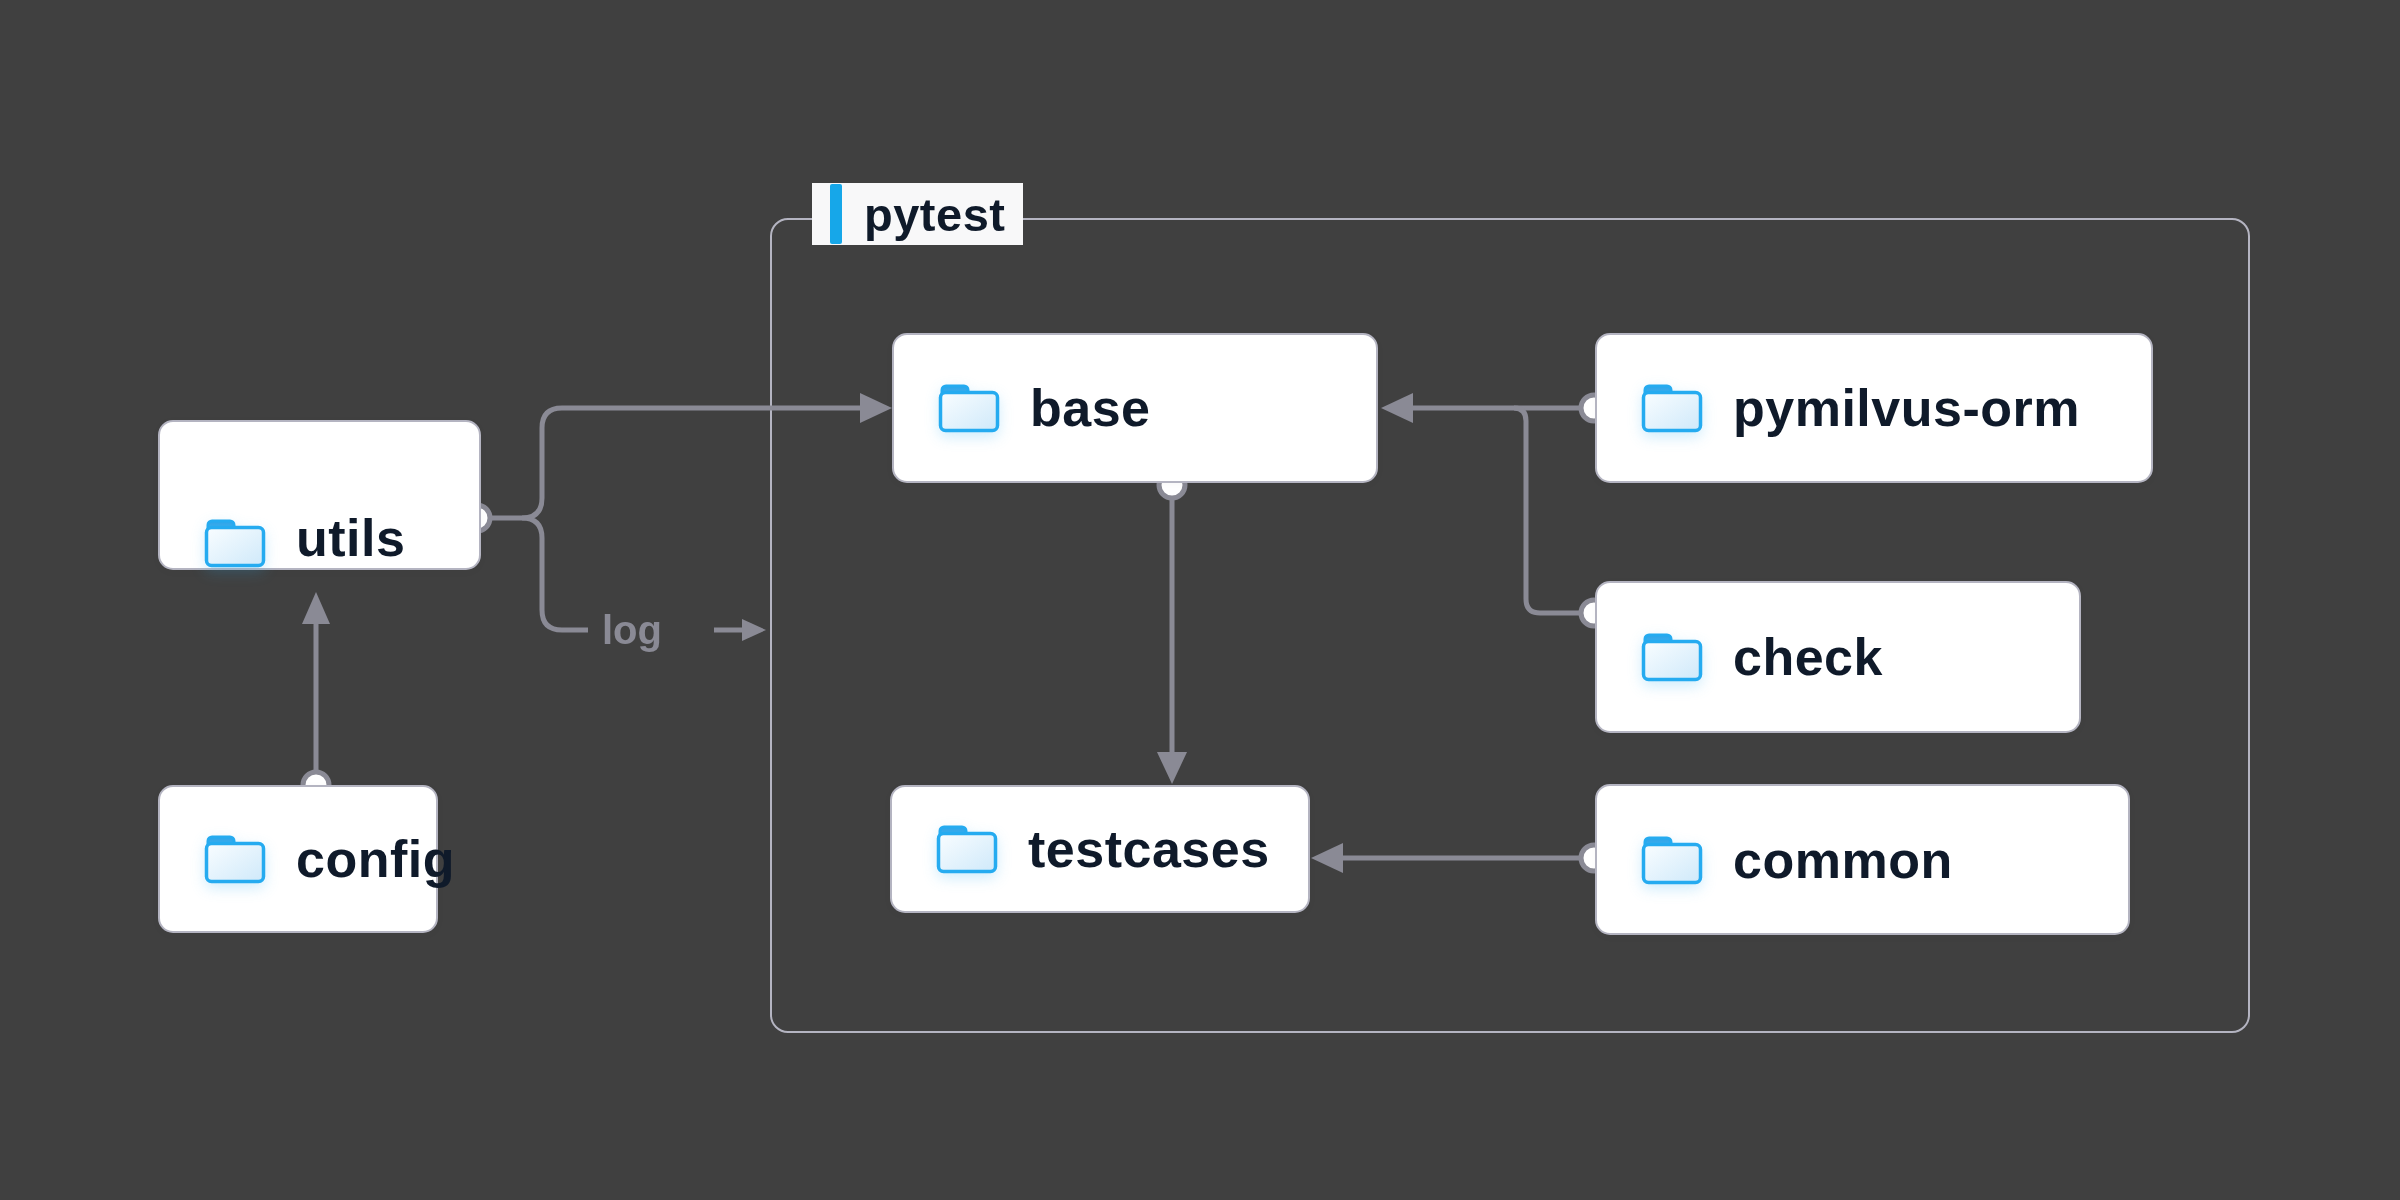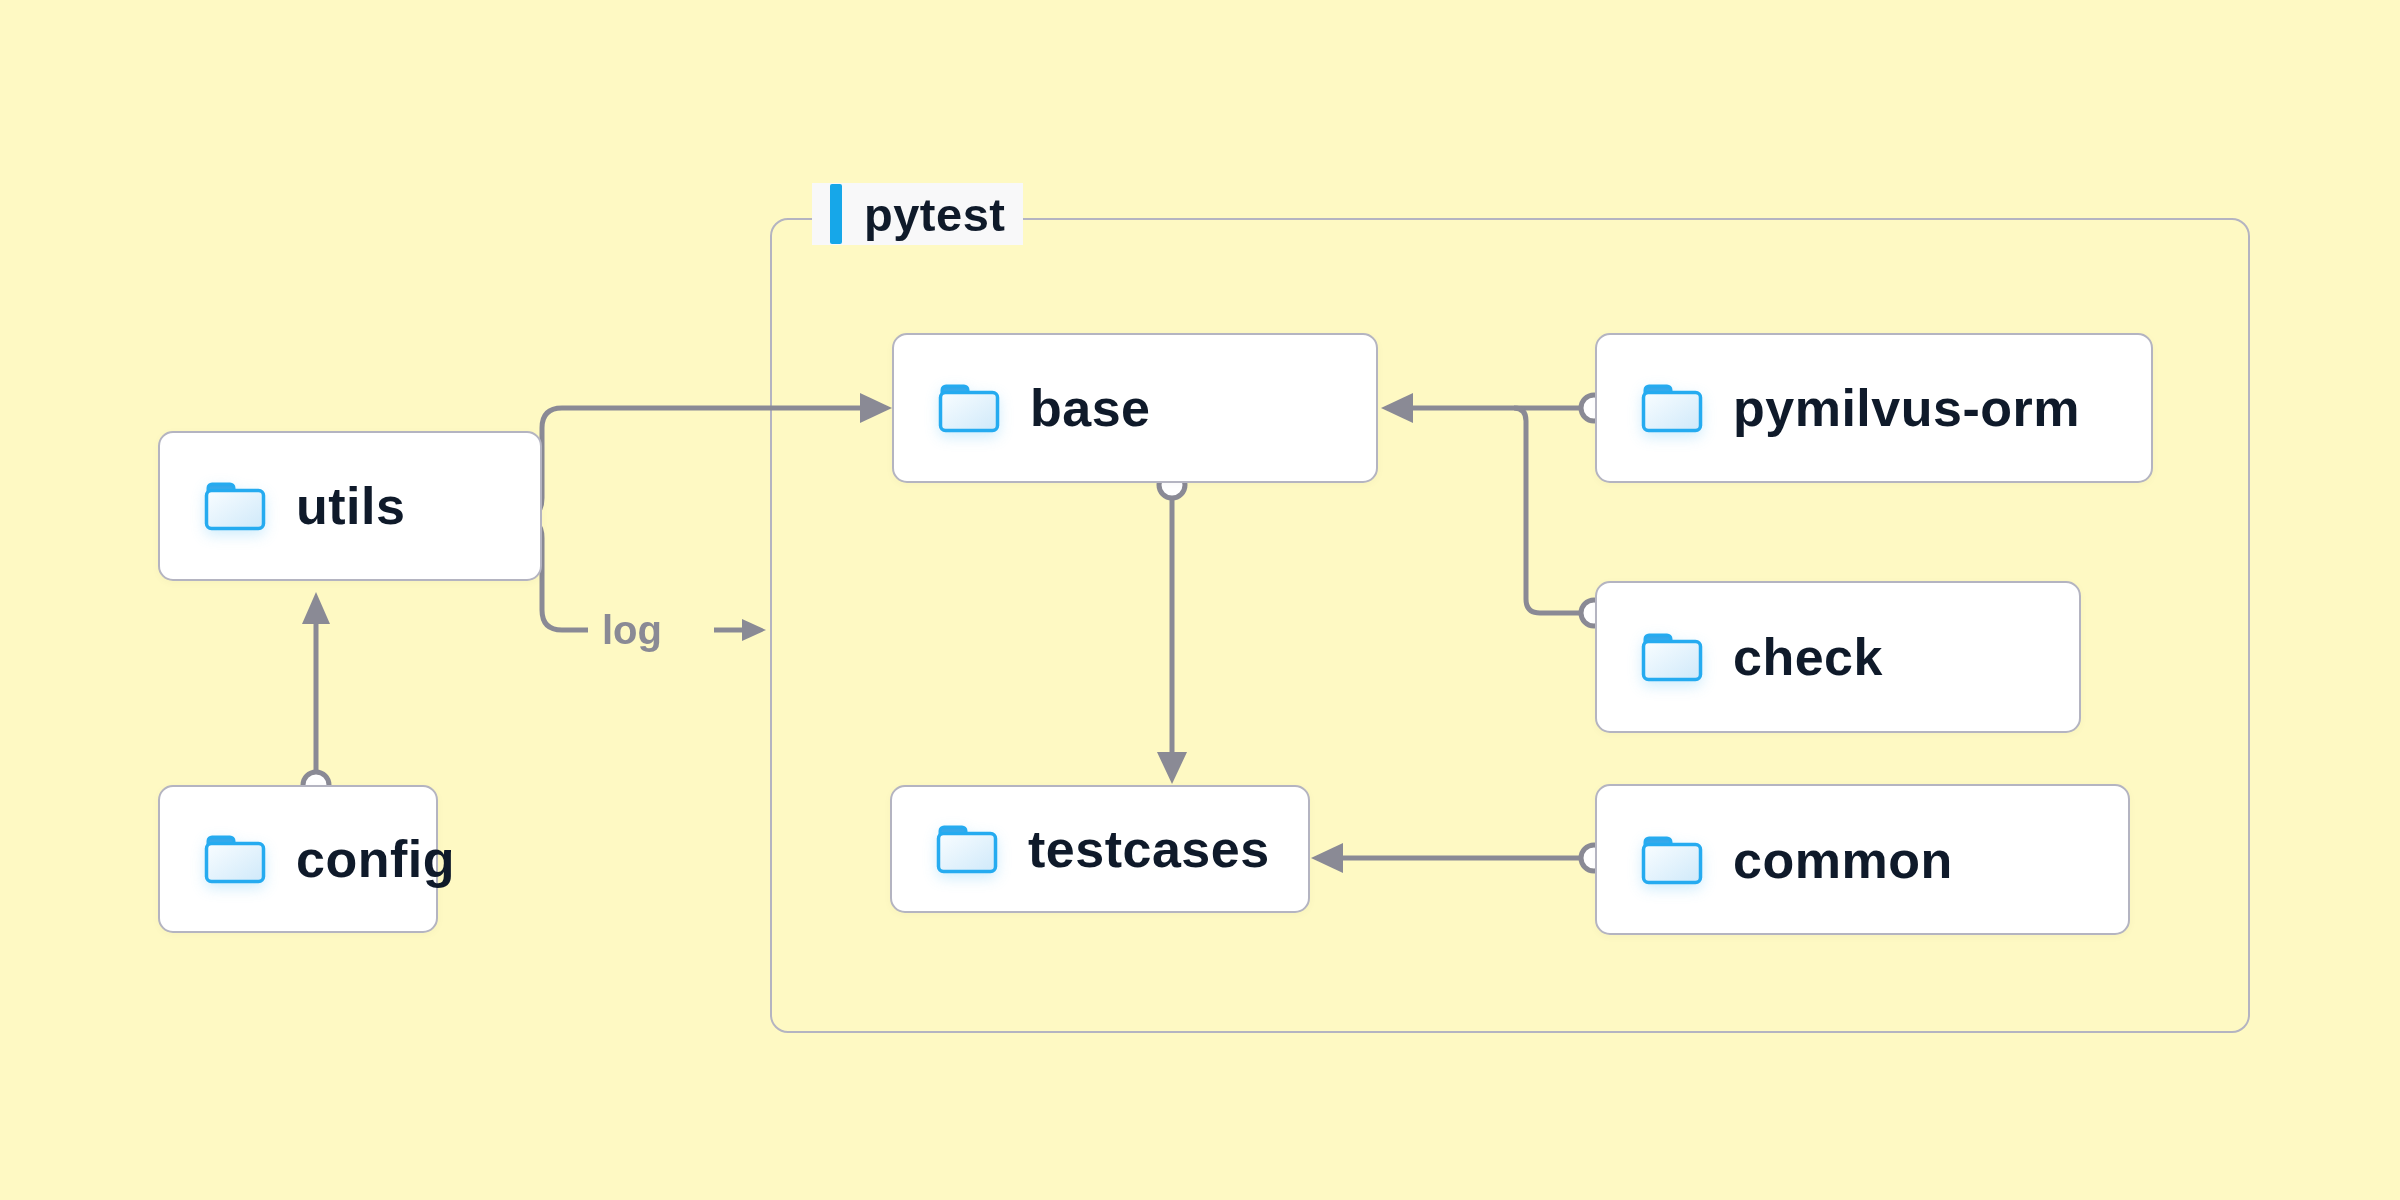--- a/index.html
+++ b/index.html
@@ -1,19 +1,19 @@
 <!DOCTYPE html>
 <html><head>
 <meta charset="utf-8">
 <style>
   html,body{margin:0;padding:0;background:#f8f8f9;}
   .stage{
     position:relative;
     width:2400px;height:1200px;
-    background:#fef9c3;
+    background:#404040;
     font-family:"Liberation Sans", sans-serif;
     overflow:hidden;
   }
   .wires{position:absolute;left:0;top:0;width:2400px;height:1200px;}
   .group{
     position:absolute;
     left:770px;top:218px;width:1476px;height:811px;
     border:2px solid #b4b4c1;
     border-radius:18px;
     background:transparent;
@@ -41,21 +41,21 @@
     display:flex;align-items:center;
     padding-left:44px;
     box-sizing:border-box;
     box-shadow:0 2px 8px rgba(16,24,40,0.03);
   }
   .node .folder{margin-right:30px;flex:0 0 auto;filter:drop-shadow(0 5px 7px rgba(41,171,240,0.22));}
   .node .lbl{
     font-size:52px;font-weight:700;color:#0f1a2a;letter-spacing:0.5px;
     white-space:nowrap;
   }
-  #node-utils    {left:158px;top:431px;width:384px;height:150px;}
+  #node-utils    {left:158px;top:420px;width:323px;height:150px;align-items:flex-end;}
   #node-config   {left:158px;top:785px;width:280px;height:148px;}
   #node-base     {left:892px;top:333px;width:486px;height:150px;}
   #node-testcases{left:890px;top:785px;width:420px;height:128px;}
   #node-pymilvus {left:1595px;top:333px;width:558px;height:150px;text-align:center;}
   #node-check    {left:1595px;top:537px;width:486px;height:152px;margin-top:44px;}
   #node-common   {left:1595px;top:784px;width:535px;height:151px;}
   .log-text{
     position:absolute;
     left:602px;top:601px;
     font-size:40px;font-weight:600;color:#8a8a95;

